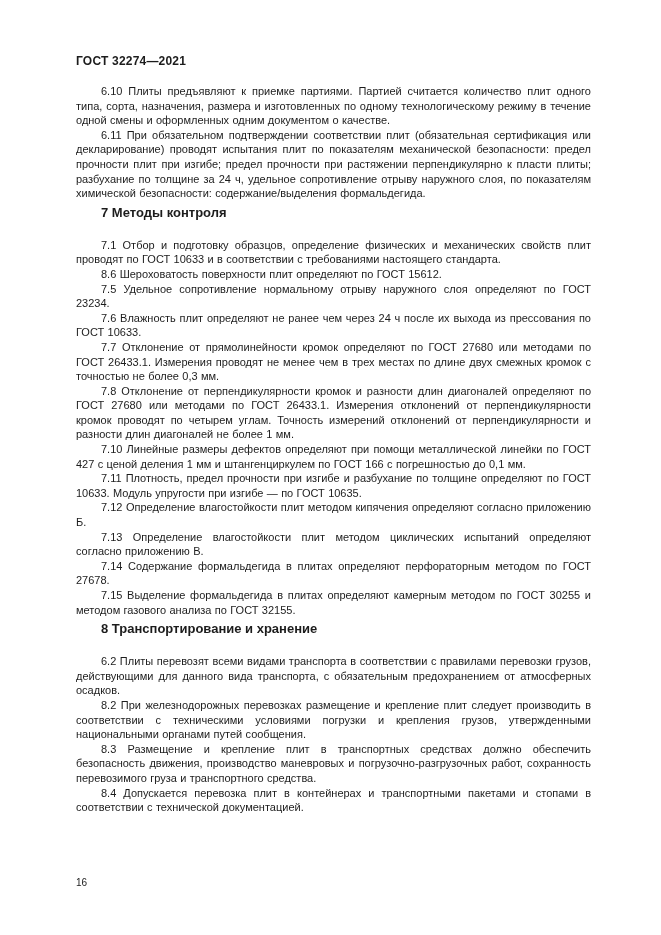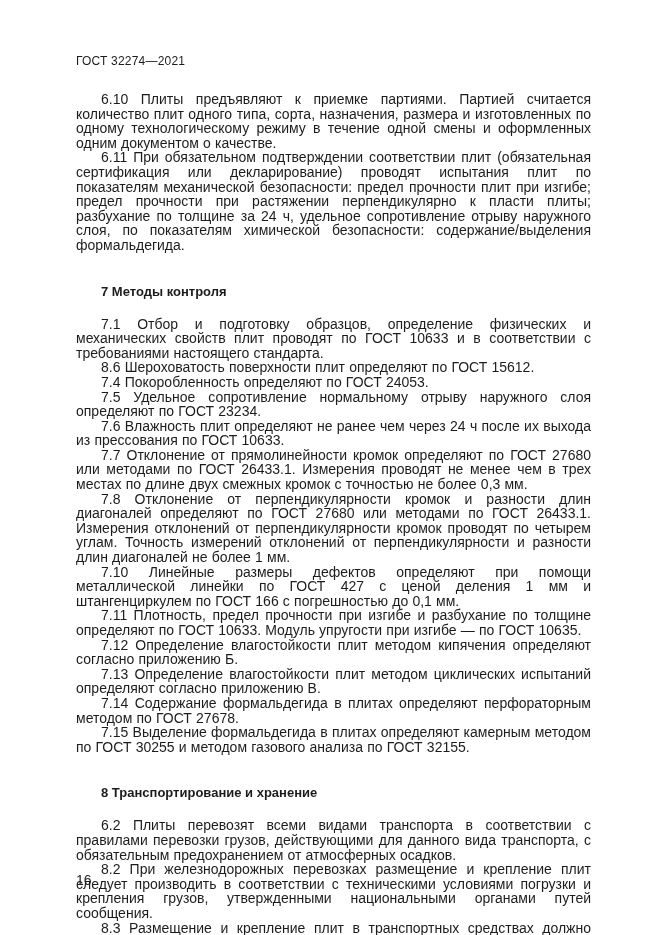--- a/index.html
+++ b/index.html
@@ -11,61 +11,60 @@
     margin: 0 auto;
     background: #ffffff;
     position: relative;
     font-family: "Liberation Sans", sans-serif;
     color: #1c1c1c;
     padding: 54px 70px 0 76px;
     overflow: hidden;
   }
   .doc-header {
     font-size: 12px;
-    font-weight: normal;
+    font-weight: bold;
     letter-spacing: 0.2px;
-    margin-bottom: 24px;
+    margin-bottom: 16px;
   }
   .content p {
-    font-size: 14px;
+    font-size: 11px;
     line-height: 14.6px;
     text-align: justify;
     text-indent: 25px;
     word-spacing: 0.3px;
   }
   .content h2 {
     font-size: 13px;
     line-height: 16px;
     font-weight: bold;
-    margin: 31px 0 17px 0;
+    margin: 4px 0 17px 0;
     padding-left: 25px;
   }
   .page-number {
     position: absolute;
     left: 76px;
     bottom: 47px;
-    font-size: 14px;
+    font-size: 10px;
   }
 </style>
 </head>
 <body>
 
 <div class="page">
 
   <div class="doc-header">ГОСТ 32274—2021</div>
 
   <div class="content">
     <p>6.10 Плиты предъявляют к приемке партиями. Партией считается количество плит одного типа, сорта, назначения, размера и изготовленных по одному технологическому режиму в течение одной смены и оформленных одним документом о качестве.</p>
     <p>6.11 При обязательном подтверждении соответствии плит (обязательная сертификация или декларирование) проводят испытания плит по показателям механической безопасности: предел прочности плит при изгибе; предел прочности при растяжении перпендикулярно к пласти плиты; разбухание по толщине за 24 ч, удельное сопротивление отрыву наружного слоя, по показателям химической безопасности: содержание/выделения формальдегида.</p>
 
     <h2>7 Методы контроля</h2>
 
     <p>7.1 Отбор и подготовку образцов, определение физических и механических свойств плит проводят по ГОСТ 10633 и в соответствии с требованиями настоящего стандарта.</p>
     <p>8.6 Шероховатость поверхности плит определяют по ГОСТ 15612.</p>
-    <p>7.4 Покоробленность определяют по ГОСТ 24053.</p>
     <p>7.5 Удельное сопротивление нормальному отрыву наружного слоя определяют по ГОСТ 23234.</p>
     <p>7.6 Влажность плит определяют не ранее чем через 24 ч после их выхода из прессования по ГОСТ 10633.</p>
     <p>7.7 Отклонение от прямолинейности кромок определяют по ГОСТ 27680 или методами по ГОСТ 26433.1. Измерения проводят не менее чем в трех местах по длине двух смежных кромок с точностью не более 0,3 мм.</p>
     <p>7.8 Отклонение от перпендикулярности кромок и разности длин диагоналей определяют по ГОСТ 27680 или методами по ГОСТ 26433.1. Измерения отклонений от перпендикулярности кромок проводят по четырем углам. Точность измерений отклонений от перпендикулярности и разности длин диагоналей не более 1 мм.</p>
     <p>7.10 Линейные размеры дефектов определяют при помощи металлической линейки по ГОСТ 427 с ценой деления 1 мм и штангенциркулем по ГОСТ 166 с погрешностью до 0,1 мм.</p>
     <p>7.11 Плотность, предел прочности при изгибе и разбухание по толщине определяют по ГОСТ 10633. Модуль упругости при изгибе — по ГОСТ 10635.</p>
     <p>7.12 Определение влагостойкости плит методом кипячения определяют согласно приложению Б.</p>
     <p>7.13 Определение влагостойкости плит методом циклических испытаний определяют согласно приложению В.</p>
     <p>7.14 Содержание формальдегида в плитах определяют перфораторным методом по ГОСТ 27678.</p>
     <p>7.15 Выделение формальдегида в плитах определяют камерным методом по ГОСТ 30255 и методом газового анализа по ГОСТ 32155.</p>

